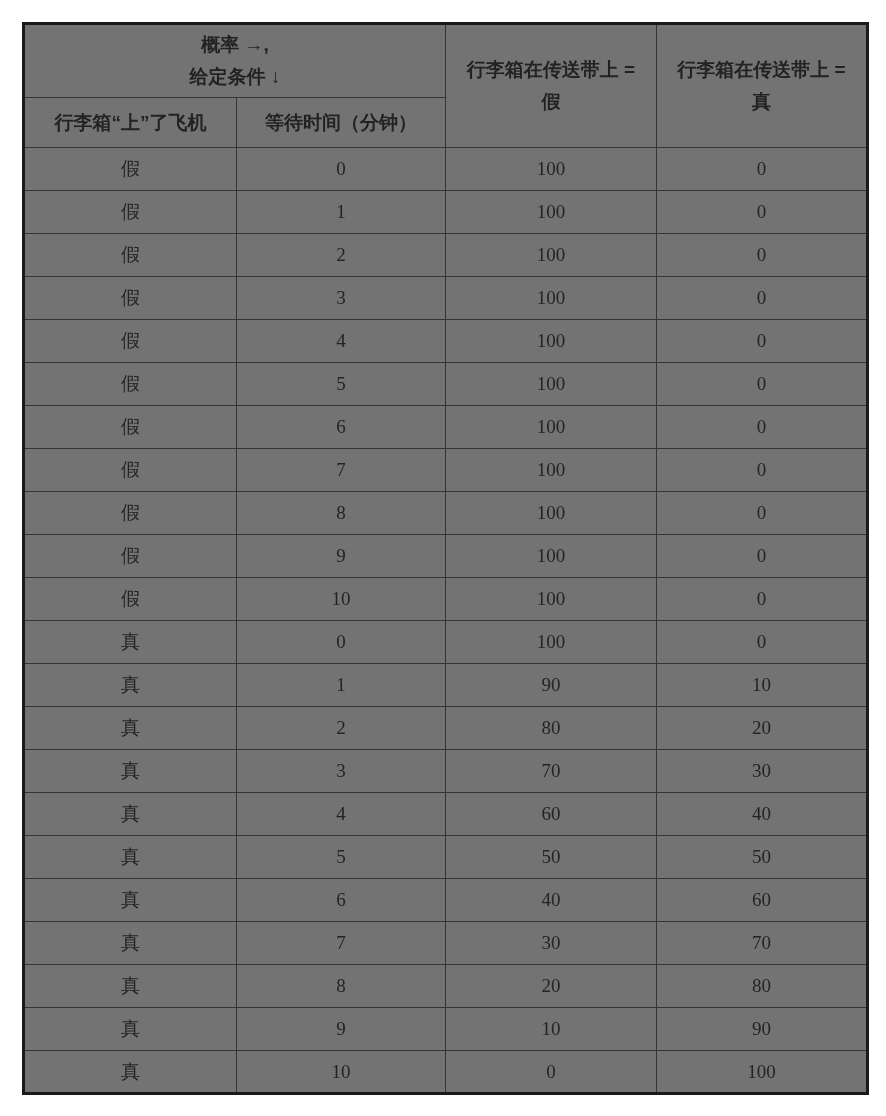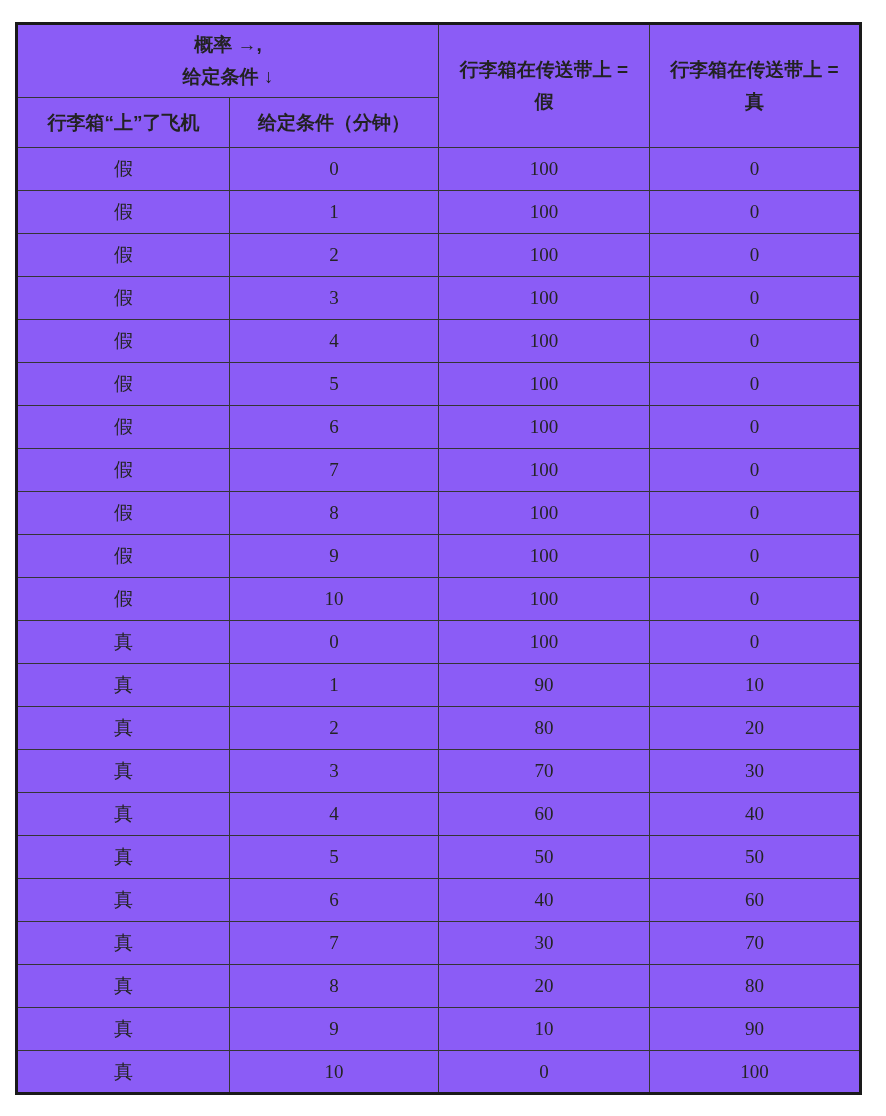--- a/index.html
+++ b/index.html
@@ -6,26 +6,26 @@
   .page {
     position: relative;
     width: 886px;
     height: 1116px;
     background: #ffffff;
     font-family: "Liberation Serif", "DejaVu Serif", serif;
     color: #1f1f1f;
   }
   table.cpt {
     position: absolute;
-    left: 15px;
+    left: 22px;
     top: 22px;
     width: 844px;
     border-collapse: collapse;
     table-layout: fixed;
-    background: #8b5cf6;
+    background: #737373;
     border: 3px solid #1a1a1a;
   }
   table.cpt th, table.cpt td {
     border: 1.5px solid #353535;
     text-align: center;
     vertical-align: middle;
     padding: 0;
     overflow: hidden;
   }
   table.cpt th {
@@ -69,21 +69,21 @@
           <div class="hdr-line">行李箱在传送带上 =</div>
           <div class="hdr-line">假</div>
         </th>
         <th rowspan="2">
           <div class="hdr-line">行李箱在传送带上 =</div>
           <div class="hdr-line">真</div>
         </th>
       </tr>
       <tr class="header-row-2">
         <th>行李箱“上”了飞机</th>
-        <th>给定条件（分钟）</th>
+        <th>等待时间（分钟）</th>
       </tr>
     </thead>
     <tbody id="table-body">
         <tr>
           <td>假</td>
           <td>0</td>
           <td>100</td>
           <td>0</td>
         </tr>
         <tr>

